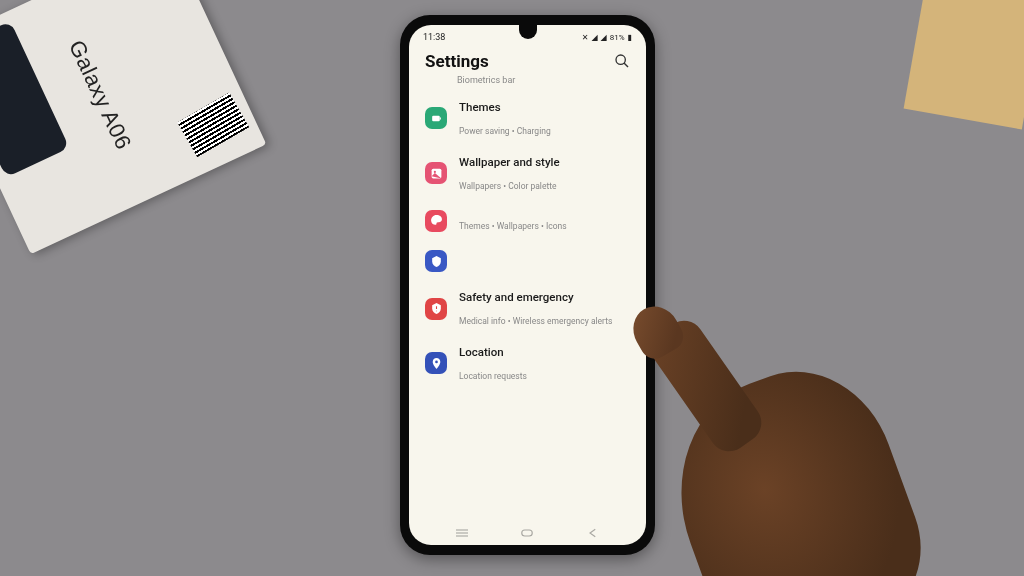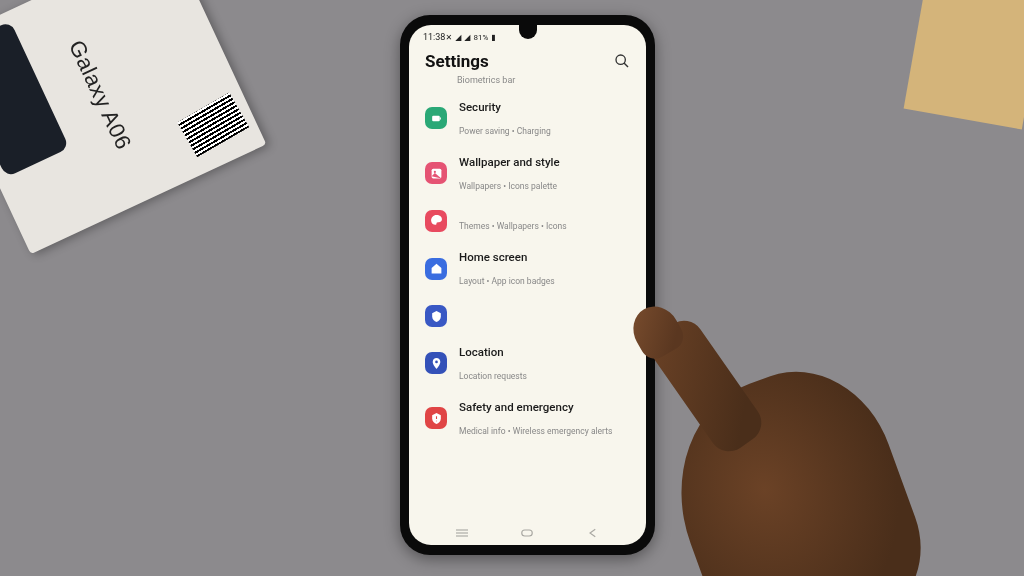--- a/index.html
+++ b/index.html
@@ -89,20 +89,21 @@
       left: 50%;
       transform: translateX(-50%);
       width: 18px;
       height: 14px;
       background: #0a0a0a;
       border-radius: 0 0 12px 12px;
       z-index: 10;
     }
     .status-bar {
       display: flex;
+      justify-content: space-between;
       align-items: center;
       padding: 6px 14px 2px;
       font-size: 9px;
       color: #222;
       height: 20px;
     }
     .status-right { display: flex; gap: 3px; align-items: center; font-size: 8px; }
     .header {
       padding: 6px 16px 4px;
       display: flex;
@@ -227,94 +228,83 @@
     <div class="settings-list">
 
       <div class="setting-item">
         <div class="item-icon ic-battery">
           <svg viewBox="0 0 24 24">
               <rect x="4" y="7" width="14" height="10" rx="2"></rect>
               <rect x="18" y="10" width="2" height="4"></rect>
             </svg>
         </div>
         <div class="item-text">
-          <div class="item-title">Security</div>
+          <div class="item-title">Themes</div>
           <div class="item-sub">Power saving  •  Charging</div>
         </div>
       </div>
 
       <div class="setting-item">
         <div class="item-icon ic-wallpaper">
           <svg viewBox="0 0 24 24">
               <rect x="3" y="3" width="18" height="18" rx="3"></rect>
               <circle cx="9" cy="9" r="2" fill="#e55373"></circle>
               <path d="M3 17 L9 11 L21 21" fill="#e55373"></path>
             </svg>
         </div>
         <div class="item-text">
           <div class="item-title">Wallpaper and style</div>
-          <div class="item-sub">Wallpapers  •  Icons palette</div>
+          <div class="item-sub">Wallpapers  •  Color palette</div>
         </div>
       </div>
 
       <div class="setting-item">
         <div class="item-icon ic-themes">
           <svg viewBox="0 0 24 24">
               <path d="M12 2 C6 2 2 7 2 12 C2 17 6 20 10 20 C12 20 12 18 12 17 C12 15 14 15 16 15 C20 15 22 12 22 10 C22 5 18 2 12 2 Z"></path>
             </svg>
         </div>
         <div class="item-text">
           <div class="item-sub">Themes  •  Wallpapers  •  Icons</div>
         </div>
       </div>
 
-      <div class="setting-item">
-        <div class="item-icon ic-home">
-          <svg viewBox="0 0 24 24">
-              <path d="M3 11 L12 3 L21 11 V21 H3 Z"></path>
-            </svg>
-        </div>
-        <div class="item-text">
-          <div class="item-title">Home screen</div>
-          <div class="item-sub">Layout  •  App icon badges</div>
-        </div>
-      </div>
 
 
       <div class="setting-item">
         <div class="item-icon ic-security">
           <svg viewBox="0 0 24 24">
               <path d="M12 2 L20 6 V12 C20 17 16 21 12 22 C8 21 4 17 4 12 V6 Z"></path>
             </svg>
+        </div>
+      </div>
+
+      <div class="setting-item">
+        <div class="item-icon ic-safety">
+          <svg viewBox="0 0 24 24">
+              <path d="M12 2 L20 6 V12 C20 17 16 21 12 22 C8 21 4 17 4 12 V6 Z"></path>
+              <path d="M12 8 V13 M12 16 V17" stroke="#e04545" stroke-width="2"></path>
+            </svg>
+        </div>
+        <div class="item-text">
+          <div class="item-title">Safety and emergency</div>
+          <div class="item-sub">Medical info  •  Wireless emergency alerts</div>
         </div>
       </div>
 
       <div class="setting-item">
         <div class="item-icon ic-location">
           <svg viewBox="0 0 24 24">
               <path d="M12 2 C8 2 5 5 5 9 C5 14 12 22 12 22 S19 14 19 9 C19 5 16 2 12 2 Z"></path>
               <circle cx="12" cy="9" r="2.5" fill="#3451b8"></circle>
             </svg>
         </div>
         <div class="item-text">
           <div class="item-title">Location</div>
           <div class="item-sub">Location requests</div>
-        </div>
-      </div>
-
-      <div class="setting-item">
-        <div class="item-icon ic-safety">
-          <svg viewBox="0 0 24 24">
-              <path d="M12 2 L20 6 V12 C20 17 16 21 12 22 C8 21 4 17 4 12 V6 Z"></path>
-              <path d="M12 8 V13 M12 16 V17" stroke="#e04545" stroke-width="2"></path>
-            </svg>
-        </div>
-        <div class="item-text">
-          <div class="item-title">Safety and emergency</div>
-          <div class="item-sub">Medical info  •  Wireless emergency alerts</div>
         </div>
       </div>
 
     </div>
 
     <div class="nav-bar">
       <span class="nav-btn">
         <svg viewBox="0 0 24 14">
             <line x1="4" y1="3" x2="20" y2="3"></line>
             <line x1="4" y1="7" x2="20" y2="7"></line>

